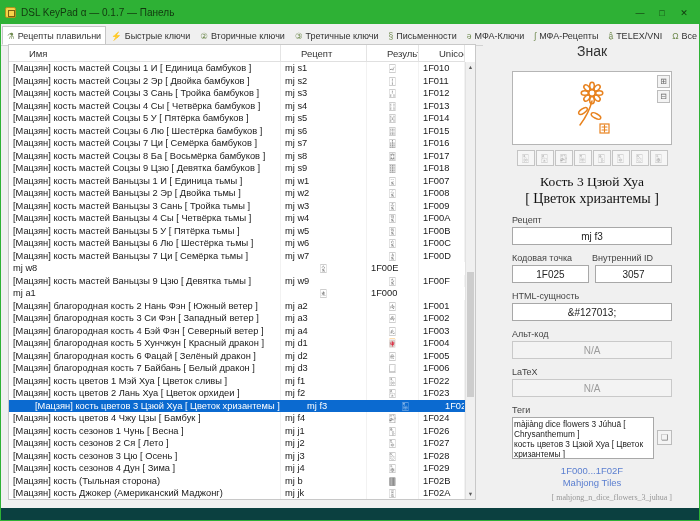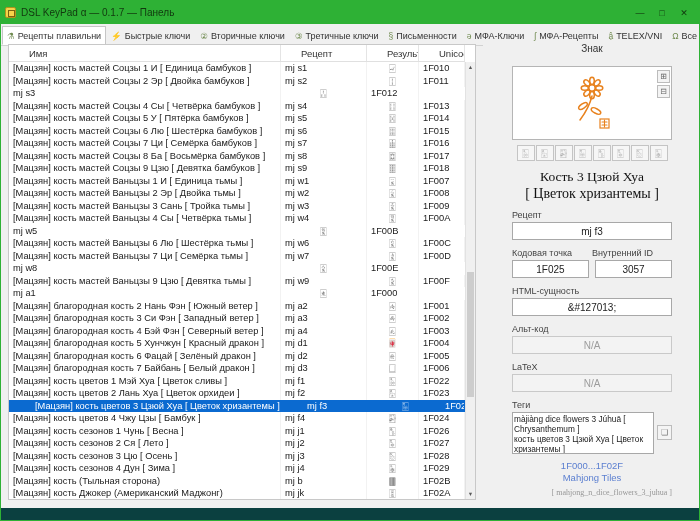--- a/index.html
+++ b/index.html
@@ -33,21 +33,21 @@
 
   
   .sbar { position:absolute; top:17px; right:0; bottom:0; width:10px; background:#f0f0f0; border-left:1px solid #e2e2e2; }
   .sb-btn { height:10px; display:flex; align-items:center; justify-content:center; font-size:5.5px; color:#5a5a5a; }
   .sb-btn.down { position:absolute; bottom:0; left:0; right:0; }
   .sb-thumb { position:absolute; left:1px; right:1px; top:210px; height:125px; background:#cdcdcd; }
 
   
   .panel { position:absolute; left:482px; top:40px; width:218px; bottom:12px; background:#f0f0f0; overflow:hidden; }
   .pcol { width:160px; margin:0 auto; }
-  .znak { text-align:center; font-size:10px; color:#333; margin-top:2px; }
+  .znak { text-align:center; font-size:14px; color:#333; margin-top:2px; }
   .preview { margin-top:12px; height:74px; background:#fff; border:1px solid #b5b5b5; position:relative; display:flex; align-items:center; justify-content:center; }
   .pv-btns { position:absolute; right:1px; top:3px; display:flex; flex-direction:column; gap:2px; }
   .pv-btn { width:13px; height:13px; border:1px solid #bcbcbc; background:#f4f4f4; font-size:8px; color:#666; display:flex; align-items:center; justify-content:center; }
   .variants { margin-top:5px; display:flex; justify-content:center; gap:1px; }
   .var-btn { width:18px; height:16px; border:1px solid #c4c4c4; background:#f6f6f6; font-size:8.5px; color:#8a8a8a; display:flex; align-items:center; justify-content:center; overflow:hidden; }
   .tile-title { margin-top:8px; text-align:center; font-family:"Liberation Serif", serif; font-size:13.5px; color:#111; }
   .tile-subtitle { margin-top:1px; text-align:center; font-family:"Liberation Serif", serif; font-size:14px; color:#111; }
   .fld-label { margin-top:8px; font-size:9px; color:#444; }
   .duo-labels { display:flex; margin-top:8px; }
   .duo-labels span { flex:1; font-size:9px; color:#444; }
@@ -130,20 +130,21 @@
           <div class="cell result">🀐</div>
           <div class="cell code">1F010</div>
         </div>
         <div class="trow">
           <div class="cell name">[Мацзян] кость мастей Соцзы 2 Эр [ Двойка бамбуков ]</div>
           <div class="cell recipe">mj s2</div>
           <div class="cell result">🀑</div>
           <div class="cell code">1F011</div>
         </div>
         <div class="trow">
+          <div class="cell name">[Мацзян] кость мастей Соцзы 3 Сань [ Тройка бамбуков ]</div>
           <div class="cell recipe">mj s3</div>
           <div class="cell result">🀒</div>
           <div class="cell code">1F012</div>
         </div>
         <div class="trow">
           <div class="cell name">[Мацзян] кость мастей Соцзы 4 Сы [ Четвёрка бамбуков ]</div>
           <div class="cell recipe">mj s4</div>
           <div class="cell result">🀓</div>
           <div class="cell code">1F013</div>
         </div>
@@ -195,20 +196,21 @@
           <div class="cell result">🀉</div>
           <div class="cell code">1F009</div>
         </div>
         <div class="trow">
           <div class="cell name">[Мацзян] кость мастей Ваньцзы 4 Сы [ Четвёрка тьмы ]</div>
           <div class="cell recipe">mj w4</div>
           <div class="cell result">🀊</div>
           <div class="cell code">1F00A</div>
         </div>
         <div class="trow">
+          <div class="cell name">[Мацзян] кость мастей Ваньцзы 5 У [ Пятёрка тьмы ]</div>
           <div class="cell recipe">mj w5</div>
           <div class="cell result">🀋</div>
           <div class="cell code">1F00B</div>
         </div>
         <div class="trow">
           <div class="cell name">[Мацзян] кость мастей Ваньцзы 6 Лю [ Шестёрка тьмы ]</div>
           <div class="cell recipe">mj w6</div>
           <div class="cell result">🀌</div>
           <div class="cell code">1F00C</div>
         </div>

